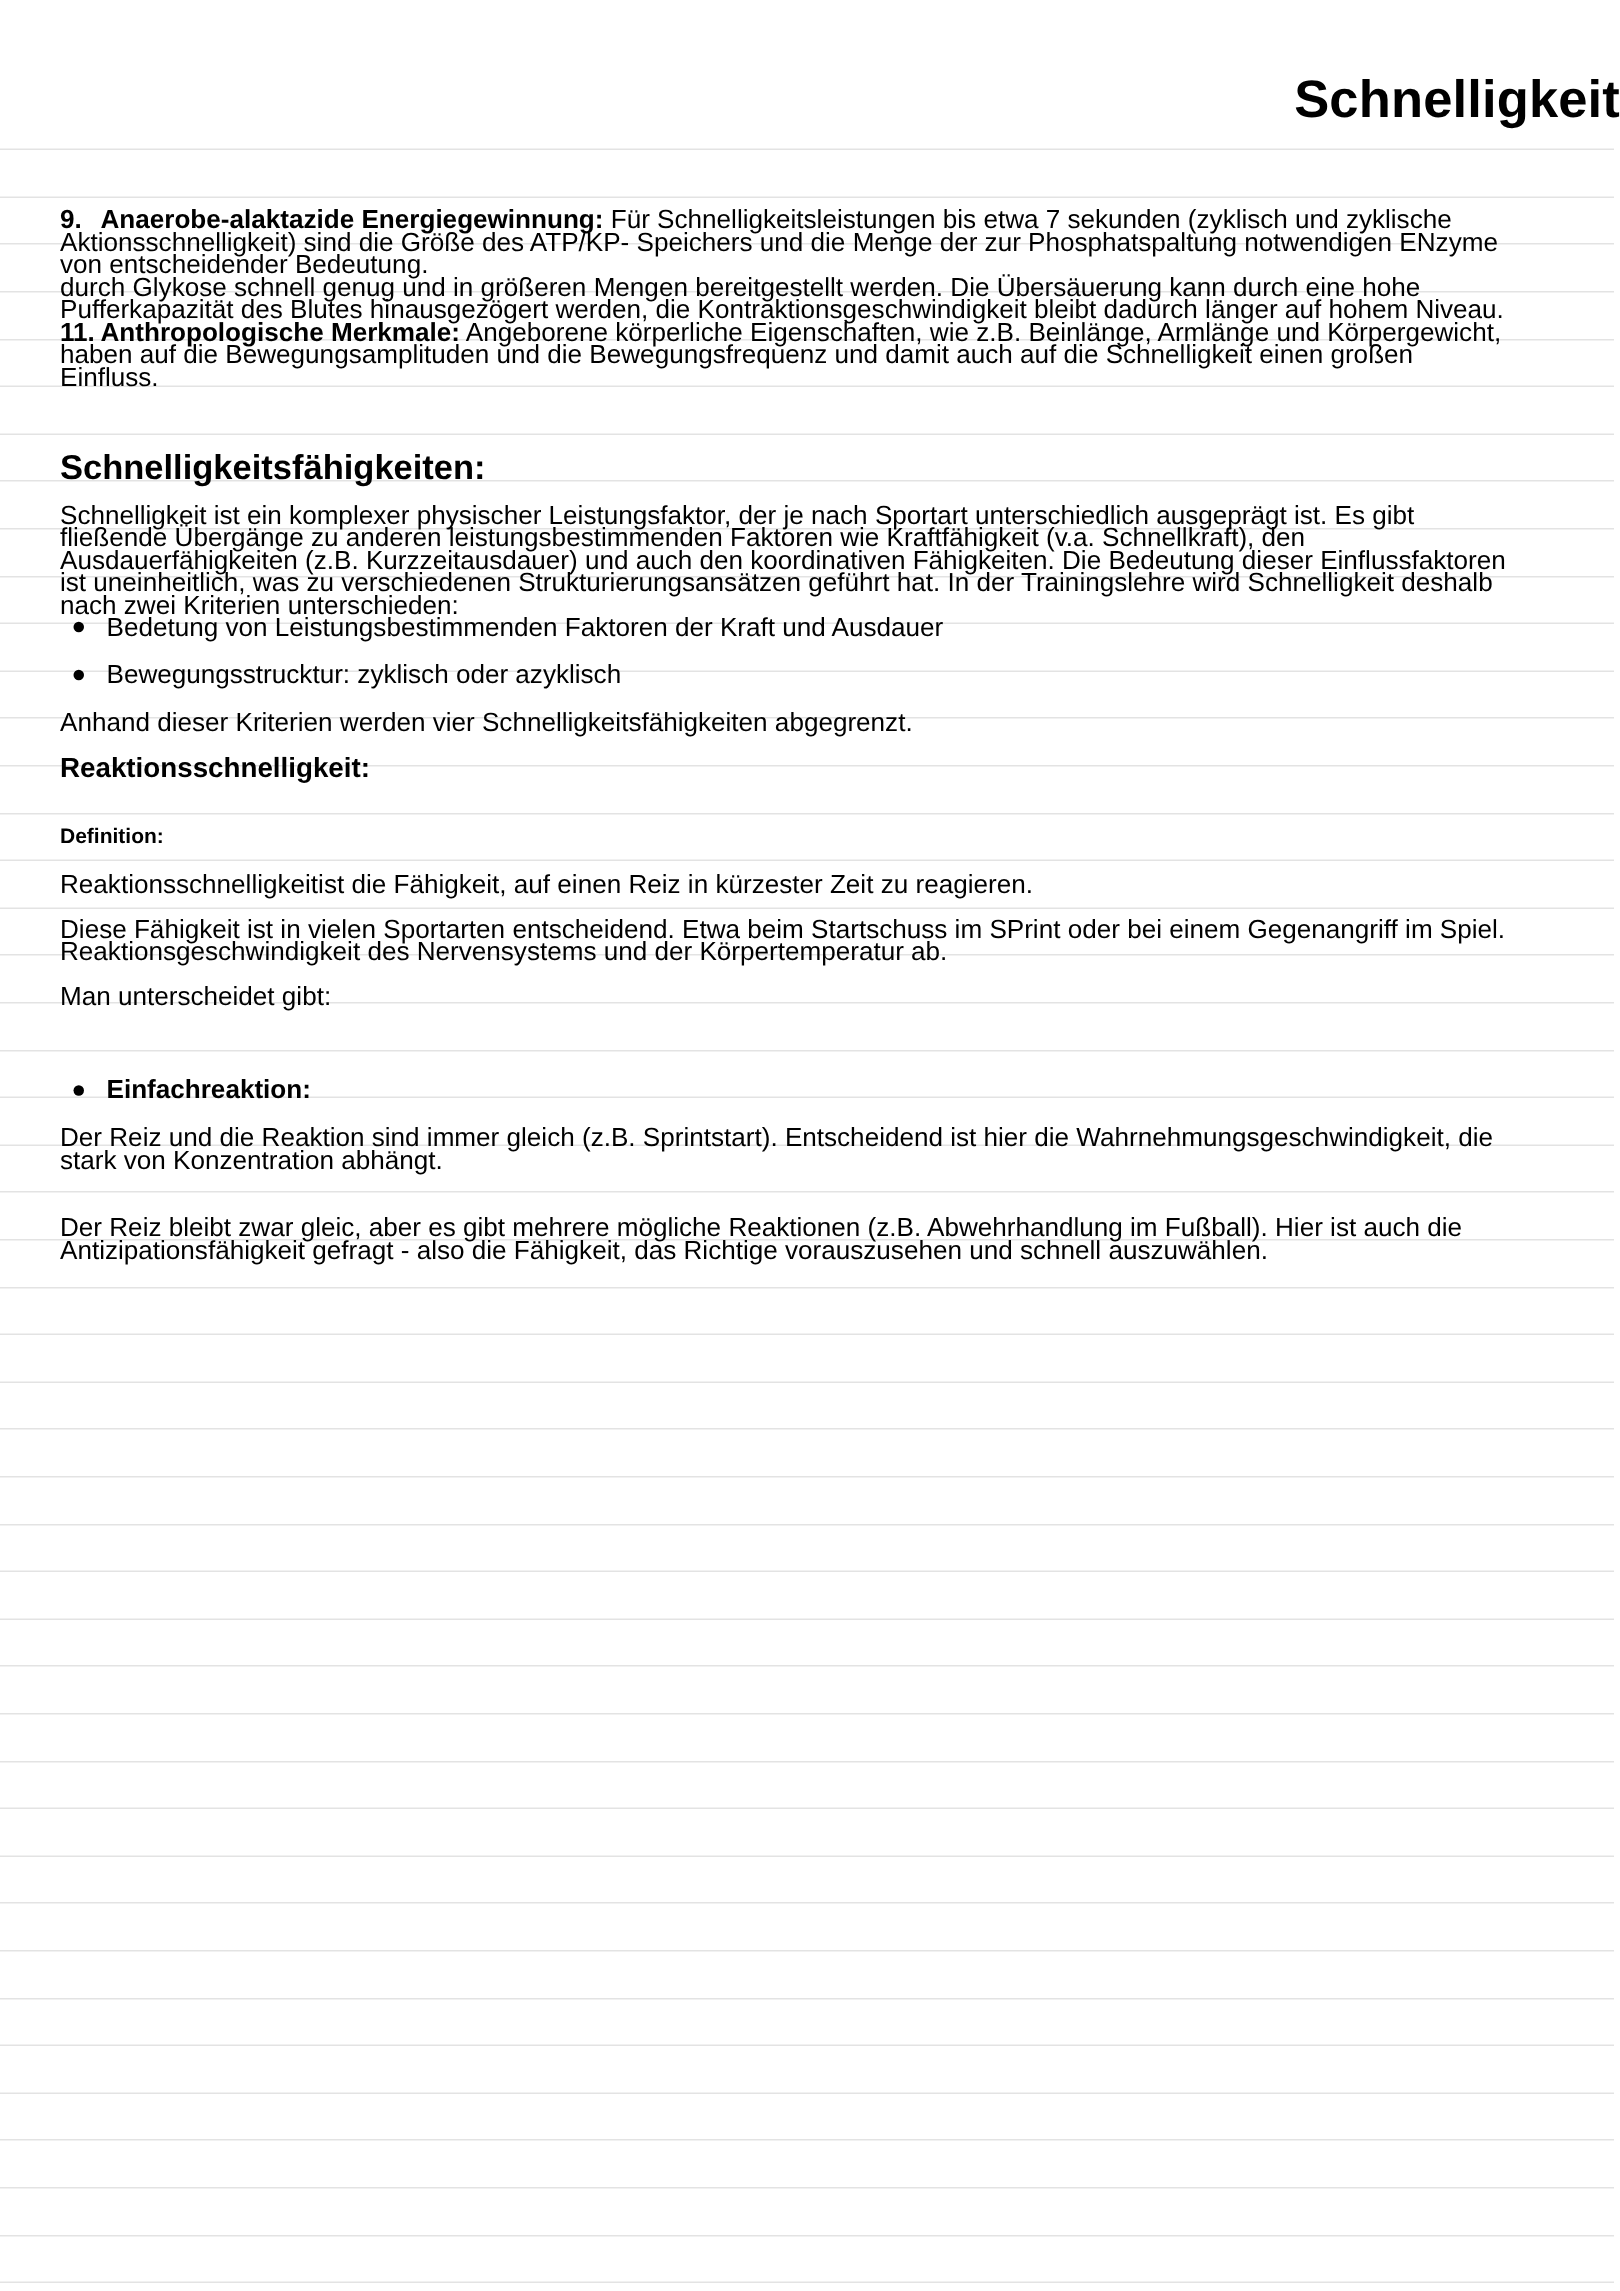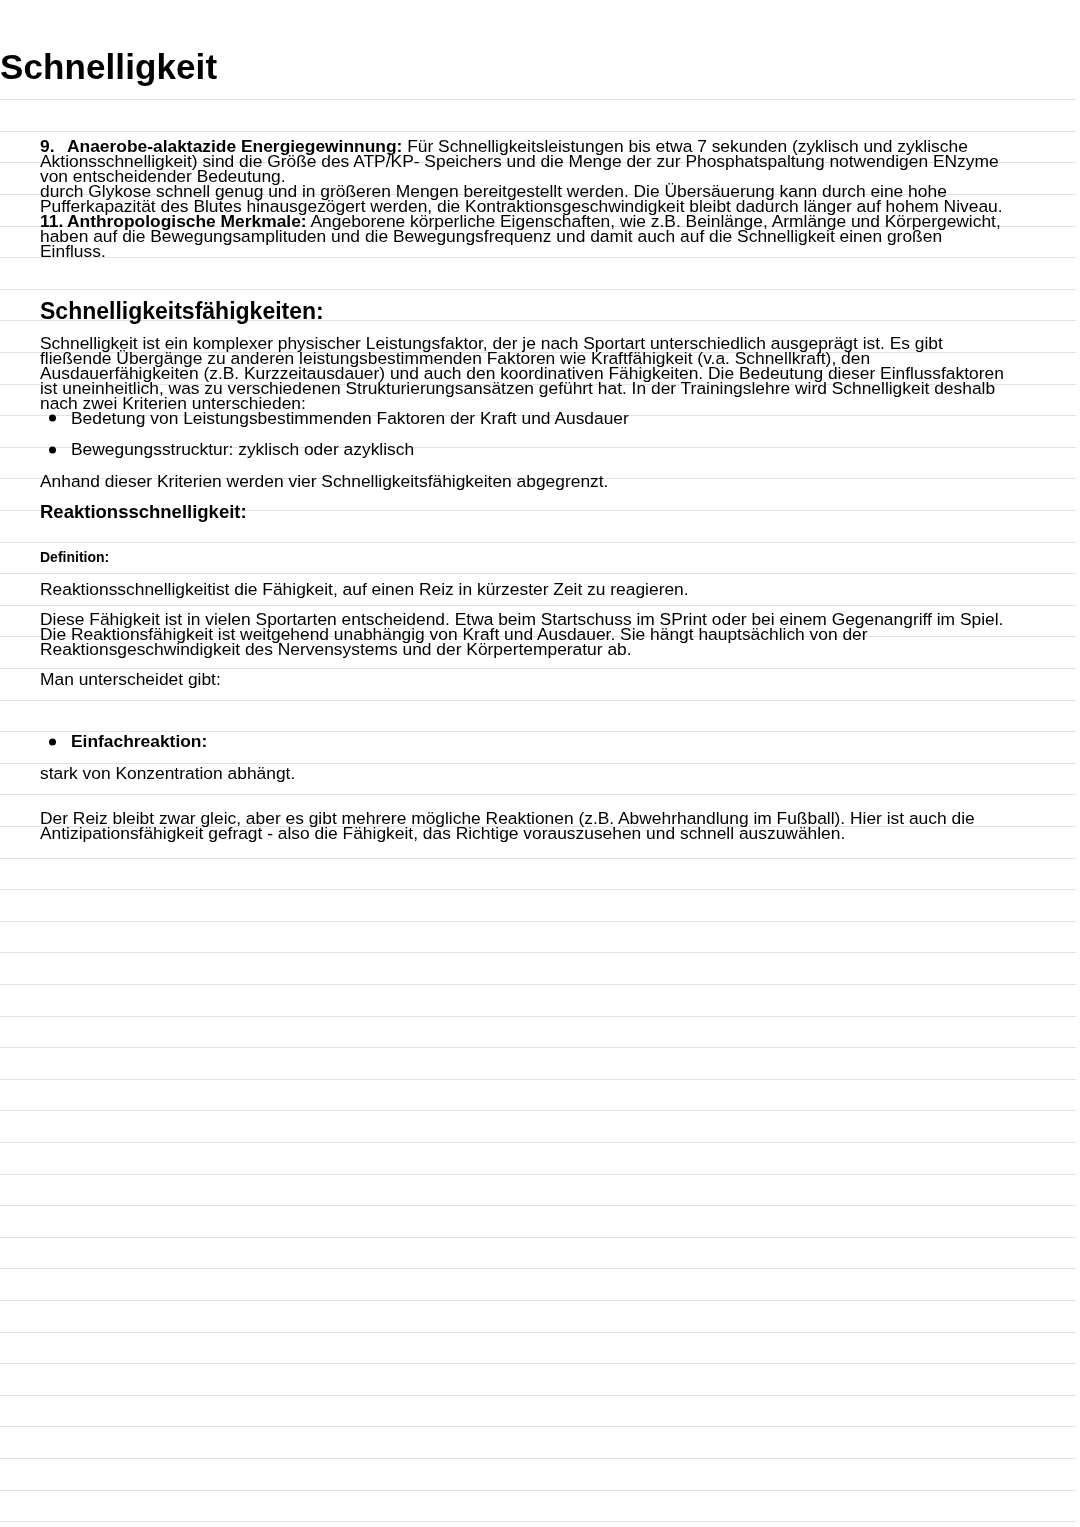--- a/index.html
+++ b/index.html
@@ -48,21 +48,21 @@
     top: 0;
     width: 1080px;
     z-index: 2;
   }
 
   .doc-title {
     position: absolute;
     left: 0;
     top: 48px;
     width: 1080px;
-    text-align: left;
+    text-align: right;
     font-size: 35px;
     font-weight: bold;
     letter-spacing: 0.1px;
     line-height: 38px;
   }
 
   .body-block {
     position: absolute;
     left: 40px;
     top: 131px;
@@ -235,34 +235,34 @@
       <div class="sub-head">Reaktionsschnelligkeit:</div>
 
       <div class="row blank"></div>
 
       <div class="small-head">Definition:</div>
       <div class="row">Reaktionsschnelligkeitist die Fähigkeit, auf einen Reiz in kürzester Zeit zu reagieren.</div>
 
       <div class="row blank"></div>
 
       <div class="row">Diese Fähigkeit ist in vielen Sportarten entscheidend. Etwa beim Startschuss im SPrint oder bei einem Gegenangriff im Spiel.</div>
-      <div class="row">Die Reaktionsfähigkeit ist weitgehend unabhängig von Kraft und Ausdauer. Sie hängt hauptsächlich von der</div>
       <div class="row">Reaktionsgeschwindigkeit des Nervensystems und der Körpertemperatur ab.</div>
 
       <div class="row blank"></div>
 
       <div class="row">Man unterscheidet gibt:</div>
 
       <div class="row blank"></div>
       <div class="row blank"></div>
 
       <div class="bullet-row bold-item">
         <span class="dot"></span>
         <span>Einfachreaktion:</span>
       </div>
+      <div class="row">Der Reiz und die Reaktion sind immer gleich (z.B. Sprintstart). Entscheidend ist hier die Wahrnehmungsgeschwindigkeit, die</div>
       <div class="row">stark von Konzentration abhängt.</div>
 
       <div class="row blank"></div>
       <div class="row blank"></div>
 
       <div class="row">Der Reiz bleibt zwar gleic, aber es gibt mehrere mögliche Reaktionen (z.B. Abwehrhandlung im Fußball). Hier ist auch die</div>
       <div class="row">Antizipationsfähigkeit gefragt - also die Fähigkeit, das Richtige vorauszusehen und schnell auszuwählen.</div>
 
     </div>
   </div>

